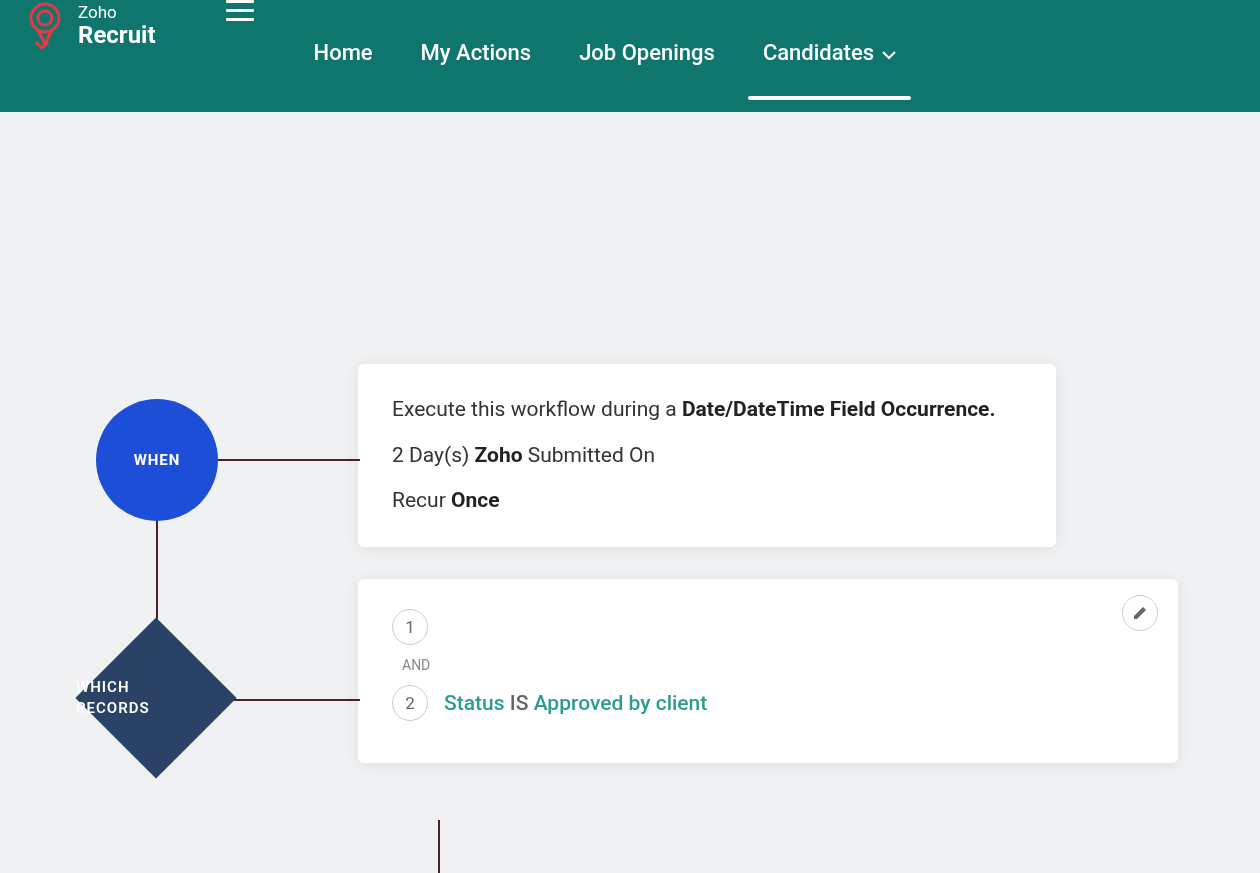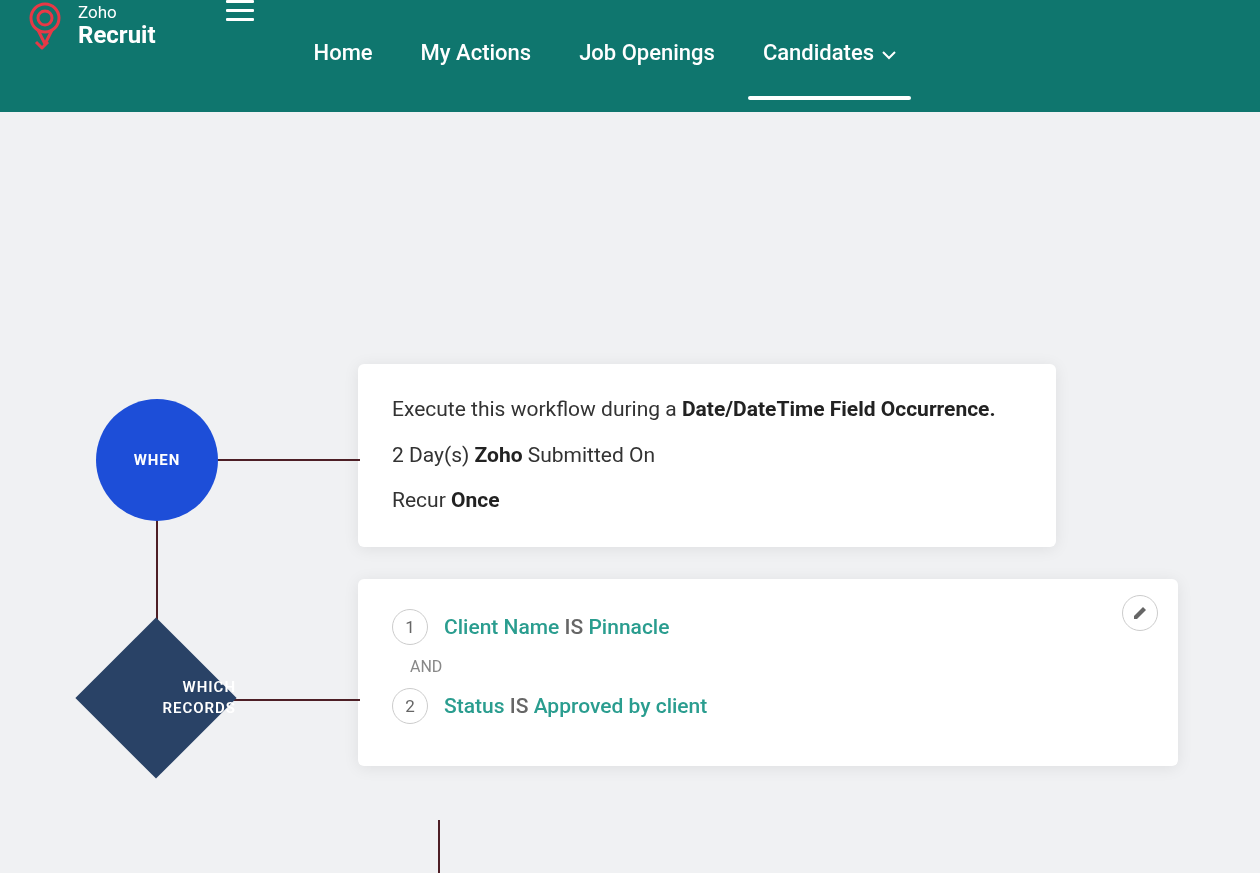--- a/index.html
+++ b/index.html
@@ -125,21 +125,21 @@
       transform: rotate(45deg);
       margin: 23px;
     }
     .diamond-text {
       position: absolute;
       top: 0;
       left: 0;
       width: 100%;
       height: 100%;
       display: flex;
-      align-items: flex-end;
+      align-items: flex-start;
       justify-content: center;
       flex-direction: column;
       color: white;
       font-size: 15px;
       font-weight: 600;
       letter-spacing: 1px;
       line-height: 1.4;
       text-align: center;
     }
     .line-h1 {
@@ -234,23 +234,23 @@
     }
     .operator {
       color: #666;
       font-weight: 500;
     }
     .field-value {
       color: #2a9d8f;
       font-weight: 500;
     }
     .and-label {
-      font-size: 16px;
+      font-size: 14px;
       color: #888;
-      margin-left: 18px;
+      margin-left: 10px;
       margin-bottom: 12px;
     }
     .criteria-note {
       font-size: 21px;
       color: #333;
       margin-top: 22px;
       margin-left: 52px;
     }
     .edit-btn {
       position: absolute;
@@ -337,25 +337,20 @@
     </div>
 
     <div class="card card-which">
       <div class="edit-btn">
         <svg width="16" height="16" viewBox="0 0 16 16">
           <path d="M 11 2 L 14 5 L 5 14 L 2 14 L 2 11 Z" fill="#666"></path>
         </svg>
       </div>
       <div class="criteria-row">
         <div class="num-badge">1</div>
-        <div class="criteria-text">
-          <span class="field-name">Client Name</span>
-          <span class="operator">IS</span>
-          <span class="field-value">Pinnacle</span>
-        </div>
       </div>
       <div class="and-label">AND</div>
       <div class="criteria-row">
         <div class="num-badge">2</div>
         <div class="criteria-text">
           <span class="field-name">Status</span>
           <span class="operator">IS</span>
           <span class="field-value">Approved by client</span>
         </div>
       </div>

